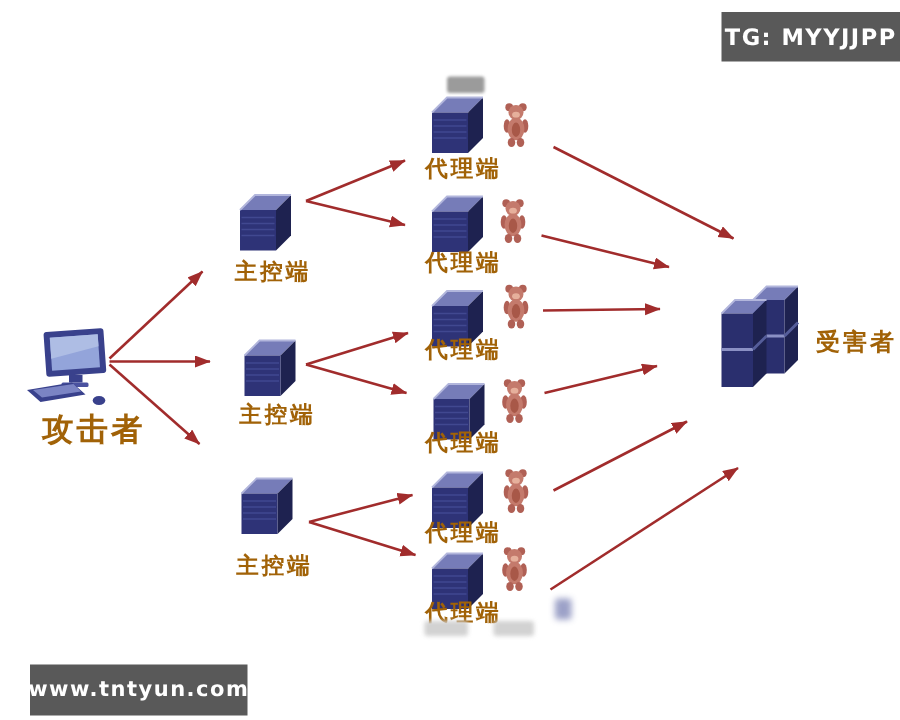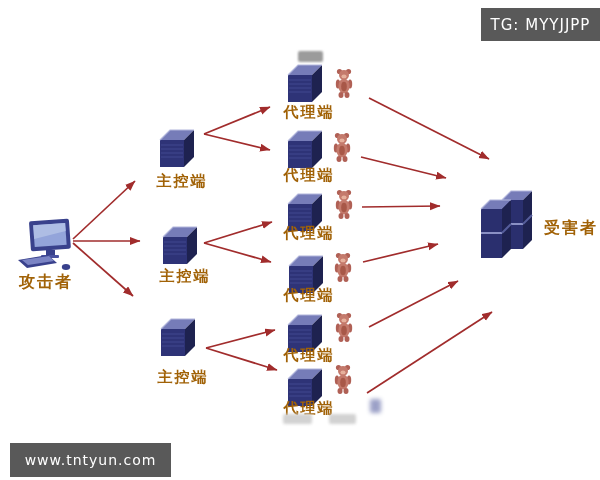--- a/index.html
+++ b/index.html
@@ -6,26 +6,26 @@
   .canvas{
     position:relative;width:600px;height:480px;background:#ffffff;
     overflow:hidden;font-family:"DejaVu Sans","Liberation Sans",sans-serif;
   }
   .canvas svg{position:absolute;left:0;top:0;}
   .node-label{
     position:absolute;font-weight:700;color:#a16207;letter-spacing:2px;
     font-size:15px;text-align:center;white-space:nowrap;
   }
   .badge{
-    position:absolute;background:#595959;color:#fff;font-weight:400;
+    position:absolute;background:#595959;color:#fff;font-weight:700;
     display:flex;align-items:center;justify-content:center;
     font-size:15px;letter-spacing:1px;
   }
   .badge-tr{left:481px;top:8px;width:119px;height:33px;}
-  .badge-bl{left:10px;top:443px;width:161px;height:34px;font-size:14px;}
+  .badge-bl{left:20px;top:443px;width:145px;height:34px;font-size:14px;}
   .smudge{position:absolute;border-radius:2px;}
   .smudge-top{left:298px;top:51px;width:25px;height:11px;background:#9b9b9b;filter:blur(1px);}
   .smudge-b1{left:283px;top:414px;width:29px;height:10px;background:#d2d2d2;filter:blur(1.5px);}
   .smudge-b2{left:329px;top:414px;width:27px;height:10px;background:#d2d2d2;filter:blur(1.5px);}
   .smudge-br{left:370px;top:399px;width:11px;height:14px;background:#3a4490;opacity:.5;filter:blur(2px);}
 </style>
 </head>
 <body>
 
 <div class="canvas">
@@ -150,21 +150,21 @@
     <g>
         <use href="#bear" x="334" y="364"></use>
       </g>
 
     <g>
       <use href="#tower" x="502" y="191"></use>
       <use href="#tower" x="481" y="200"></use>
     </g>
   </svg>
 
-  <div class="node-label" style="left:12px;top:272px;width:68px;font-size:16px;">攻击者</div>
+  <div class="node-label" style="left:28px;top:272px;width:68px;font-size:21px;">攻击者</div>
 
   <div class="node-label" style="left:148px;top:172px;width:68px;">主控端</div>
   <div class="node-label" style="left:151px;top:267px;width:68px;">主控端</div>
   <div class="node-label" style="left:149px;top:368px;width:68px;">主控端</div>
 
   <div class="node-label" style="left:276px;top:103px;width:66px;">代理端</div>
   <div class="node-label" style="left:276px;top:166px;width:66px;">代理端</div>
   <div class="node-label" style="left:276px;top:224px;width:66px;">代理端</div>
   <div class="node-label" style="left:276px;top:286px;width:66px;">代理端</div>
   <div class="node-label" style="left:276px;top:346px;width:66px;">代理端</div>

